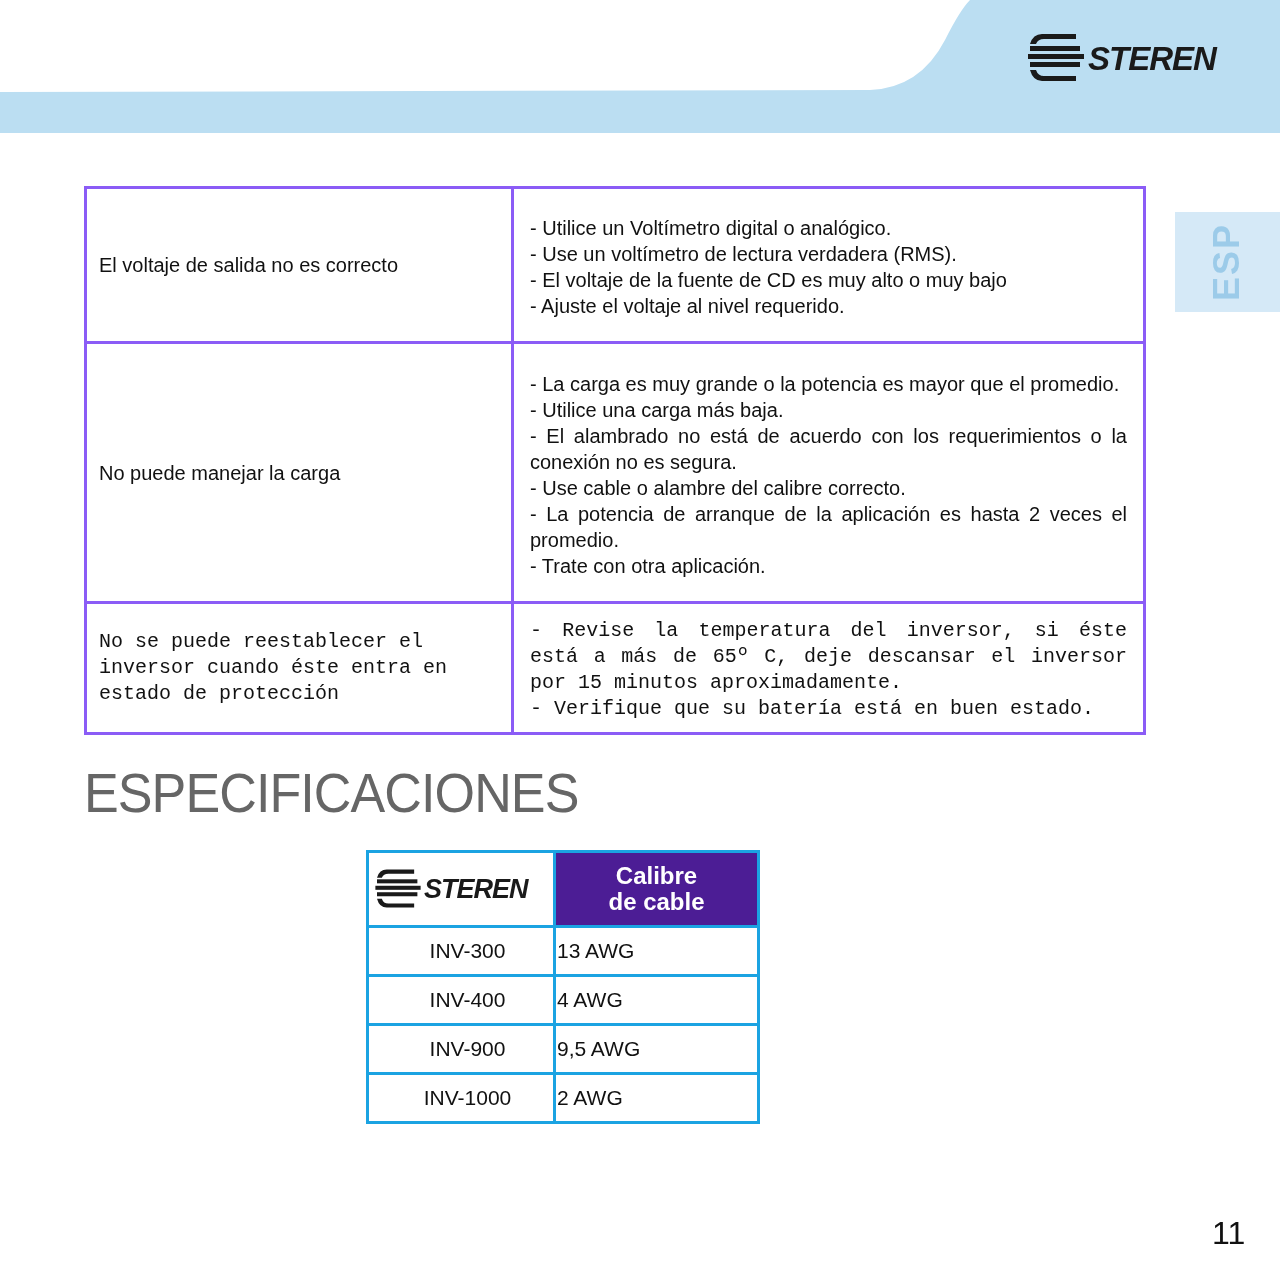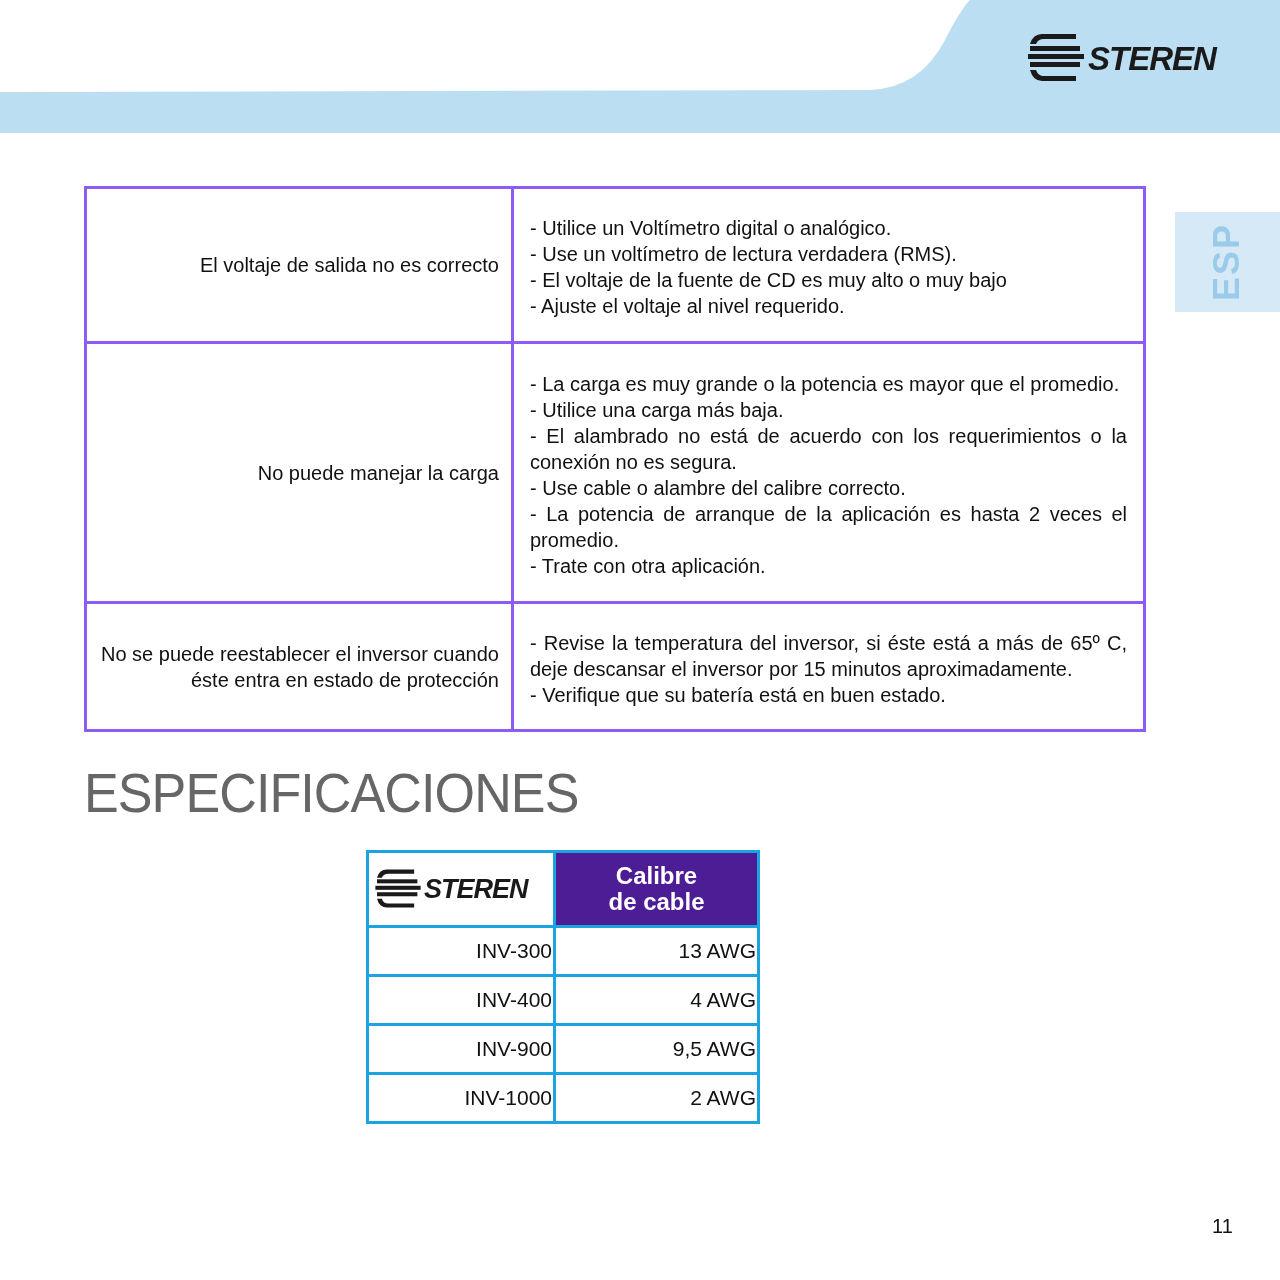--- a/index.html
+++ b/index.html
@@ -18,39 +18,39 @@
       background: #d5e9f7; display: flex; align-items: center; justify-content: center;
     }
     .lang-tab span {
       transform: rotate(-90deg); font-weight: bold; font-size: 36px; color: #9ccbe9; letter-spacing: 2px;
     }
     table.trouble {
       position: absolute; left: 84px; top: 186px; width: 1062px;
       border-collapse: collapse; border: 3px solid #1ba3e2;
     }
     table.trouble td { border: 3px solid #8b5cf6; font-size: 20px; line-height: 26px; vertical-align: middle; }
-    td.problem { width: 400px; text-align: right; padding: 0 12px; }
+    td.problem { width: 400px; text-align: left; padding: 0 12px; }
     td.solution { padding: 14px 16px 10px 16px; text-align: justify; }
     td.solution .line { display: block; }
     .spec-title {
       position: absolute; left: 84px; top: 760px; font-size: 56px; color: #666666;
       letter-spacing: -1px; margin: 0; font-weight: normal; transform: scaleX(0.93); transform-origin: left;
     }
     table.spec {
       position: absolute; left: 366px; top: 850px; border-collapse: collapse;
       border: 3px solid #1ba3e2; width: 394px;
     }
     table.spec td, table.spec th { border: 3px solid #1ba3e2; font-size: 21px; height: 44px; }
     table.spec th.logo-cell { background: #fff; width: 178px; height: 72px; padding: 0 0 0 6px; }
     table.spec th.col-head {
       background: #4c1d95; color: #fff; font-weight: bold; font-size: 24px; line-height: 26px; text-align: center;
     }
-    table.spec td.model { padding-left: 14px; text-align: right; }
-    table.spec td.gauge { text-align: right; }
-    .page-number { position: absolute; left: 1212px; top: 1215px; font-size: 20px; color: #111; }
+    table.spec td.model { padding-left: 14px; text-align: center; }
+    table.spec td.gauge { text-align: left; }
+    .page-number { position: absolute; left: 1212px; top: 1215px; font-size: 32px; color: #111; }
   </style>
 </head>
 <body>
 
 <svg class="header-band" viewBox="0 0 1280 140" width="1280" height="140">
   <path d="M0,92 L870,90 Q920,88 945,40 Q960,10 970,0 L1280,0 L1280,133 L0,133 Z" fill="#bbdef2"></path>
 </svg>
 
 <div class="logo">
   <svg width="56" height="52" viewBox="0 0 56 52">
@@ -84,21 +84,21 @@
     <td class="problem">No puede manejar la carga</td>
     <td class="solution">
       <span class="line">- La carga es muy grande o la potencia es mayor que el promedio.</span>
       <span class="line">- Utilice una carga más baja.</span>
       <span class="line">- El alambrado no está de acuerdo con los requerimientos o la conexión no es segura.</span>
       <span class="line">- Use cable o alambre del calibre correcto.</span>
       <span class="line">- La potencia de arranque de la aplicación es hasta 2 veces el promedio.</span>
       <span class="line">- Trate con otra aplicación.</span>
     </td>
   </tr>
-  <tr style="height:128px;">
+  <tr style="height:128px;font-family:Liberation Mono, monospace;">
     <td class="problem">No se puede reestablecer el inversor cuando éste entra en estado de protección</td>
     <td class="solution">
       <span class="line">- Revise la temperatura del inversor, si éste está a más de 65º C, deje descansar el inversor por 15 minutos aproximadamente.</span>
       <span class="line">- Verifique que su batería está en buen estado.</span>
     </td>
   </tr>
 </tbody>
   </table>
 
 <h1 class="spec-title">ESPECIFICACIONES</h1>

